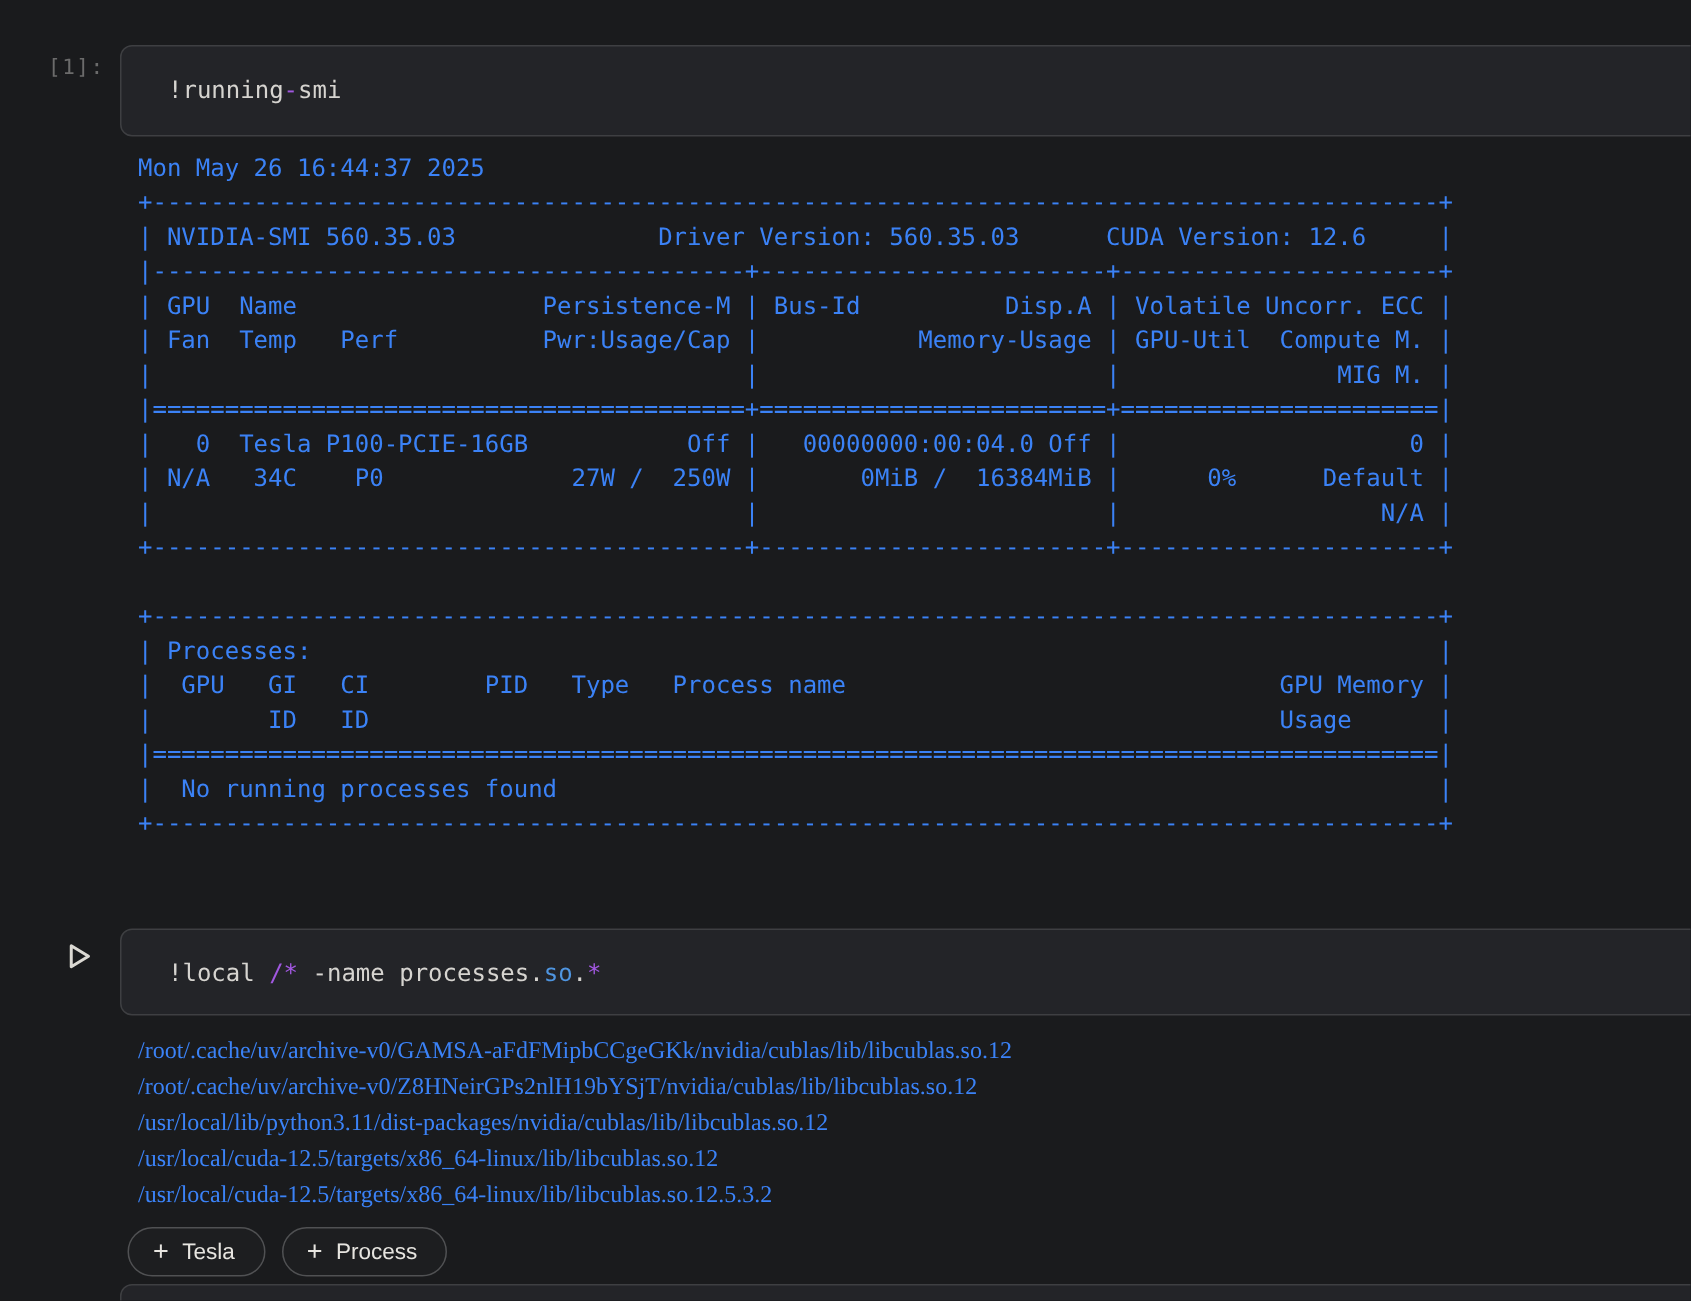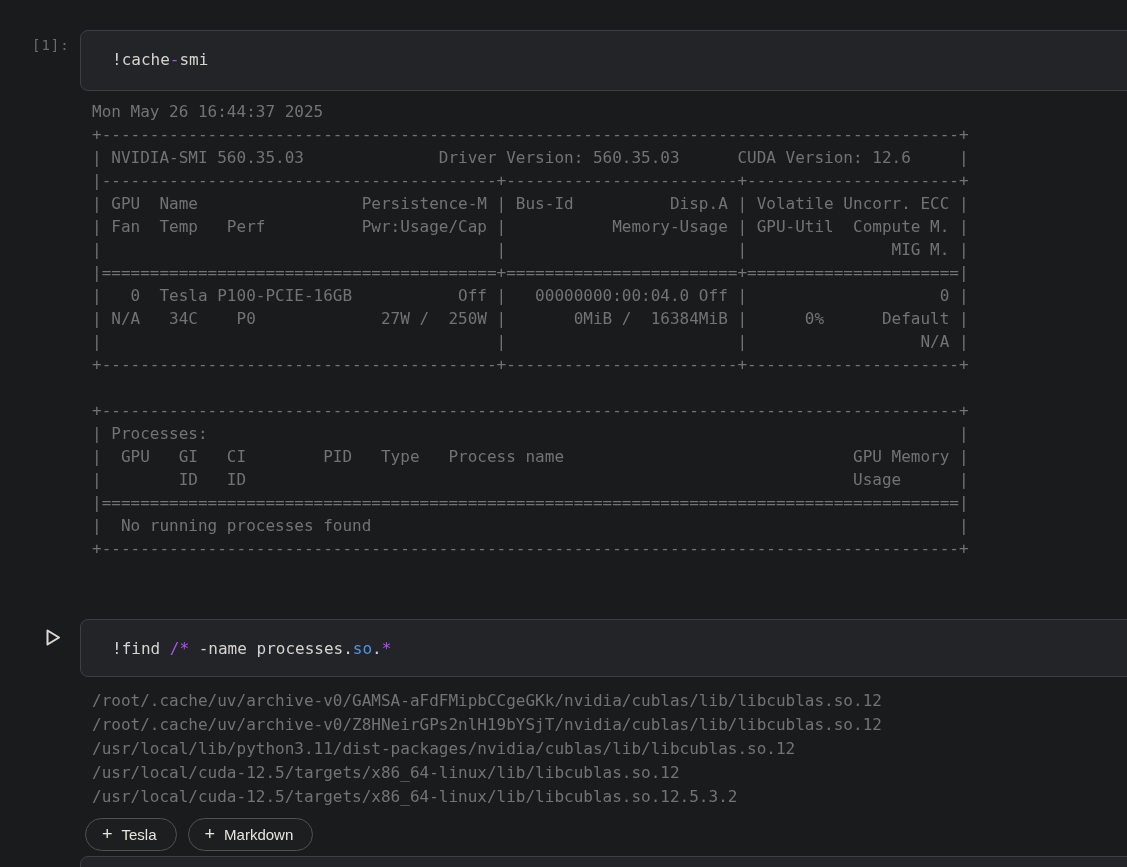--- a/index.html
+++ b/index.html
@@ -33,25 +33,25 @@
     position:absolute;
     left:32px; top:37px;
     font-size:14px;
     color:#6b6b6b;
     letter-spacing:1px;
   }
   .output-pre {
     position:absolute;
     left:92px;
     white-space:pre;
-    color:#737373;
+    color:#3b82f6;
     font-family:"DejaVu Sans Mono", monospace;
   }
   #output1 { top:100px; font-size:16px; line-height:23px; }
-  #output2 { top:689px; font-size:16px; line-height:24px; }
+  #output2 { top:689px; font-size:16px; line-height:24px;font-family:Liberation Serif, serif; }
   .play-btn {
     position:absolute;
     left:43px; top:628px;
     width:20px; height:20px;
     cursor:pointer;
     background:none; border:none;
   }
   .footer-buttons {
     position:absolute;
     left:85px; top:818px;
@@ -85,21 +85,21 @@
     border:1px solid #3e3f42;
     border-radius:8px 8px 0 0;
   }
 </style>
 </head>
 <body>
 
 <div class="exec-count">[1]:</div>
 
 <div id="cell1-box" class="cell-box">
-  <div class="code-line"><span>!cache</span><span class="tok-purple">-</span><span>smi</span></div>
+  <div class="code-line"><span>!running</span><span class="tok-purple">-</span><span>smi</span></div>
 </div>
 
 <pre id="output1" class="output-pre">Mon May 26 16:44:37 2025
 +-----------------------------------------------------------------------------------------+
 | NVIDIA-SMI 560.35.03              Driver Version: 560.35.03      CUDA Version: 12.6     |
 |-----------------------------------------+------------------------+----------------------+
 | GPU  Name                 Persistence-M | Bus-Id          Disp.A | Volatile Uncorr. ECC |
 | Fan  Temp   Perf          Pwr:Usage/Cap |           Memory-Usage | GPU-Util  Compute M. |
 |                                         |                        |               MIG M. |
 |=========================================+========================+======================|
@@ -116,33 +116,33 @@
 |  No running processes found                                                             |
 +-----------------------------------------------------------------------------------------+</pre>
 
 <button class="play-btn">
   <svg width="17" height="19" viewBox="0 0 17 19">
     <polygon points="2.5,2.5 14,9.5 2.5,16.5" fill="none" stroke="#dbd9d3" stroke-width="2" stroke-linejoin="round"></polygon>
   </svg>
 </button>
 
 <div id="cell2-box" class="cell-box">
-  <div class="code-line"><span>!find </span><span class="tok-purple">/*</span><span> -name processes.</span><span class="tok-blue">so</span><span>.</span><span class="tok-purple">*</span></div>
+  <div class="code-line"><span>!local </span><span class="tok-purple">/*</span><span> -name processes.</span><span class="tok-blue">so</span><span>.</span><span class="tok-purple">*</span></div>
 </div>
 
 <pre id="output2" class="output-pre">/root/.cache/uv/archive-v0/GAMSA-aFdFMipbCCgeGKk/nvidia/cublas/lib/libcublas.so.12
 /root/.cache/uv/archive-v0/Z8HNeirGPs2nlH19bYSjT/nvidia/cublas/lib/libcublas.so.12
 /usr/local/lib/python3.11/dist-packages/nvidia/cublas/lib/libcublas.so.12
 /usr/local/cuda-12.5/targets/x86_64-linux/lib/libcublas.so.12
 /usr/local/cuda-12.5/targets/x86_64-linux/lib/libcublas.so.12.5.3.2</pre>
 
 <div class="footer-buttons">
   <button class="pill-btn">
     <span class="plus">+</span>
     <span>Tesla</span>
   </button>
   <button class="pill-btn">
     <span class="plus">+</span>
-    <span>Markdown</span>
+    <span>Process</span>
   </button>
 </div>
 
 <div id="next-cell-stub"></div>
 
 </body></html>

